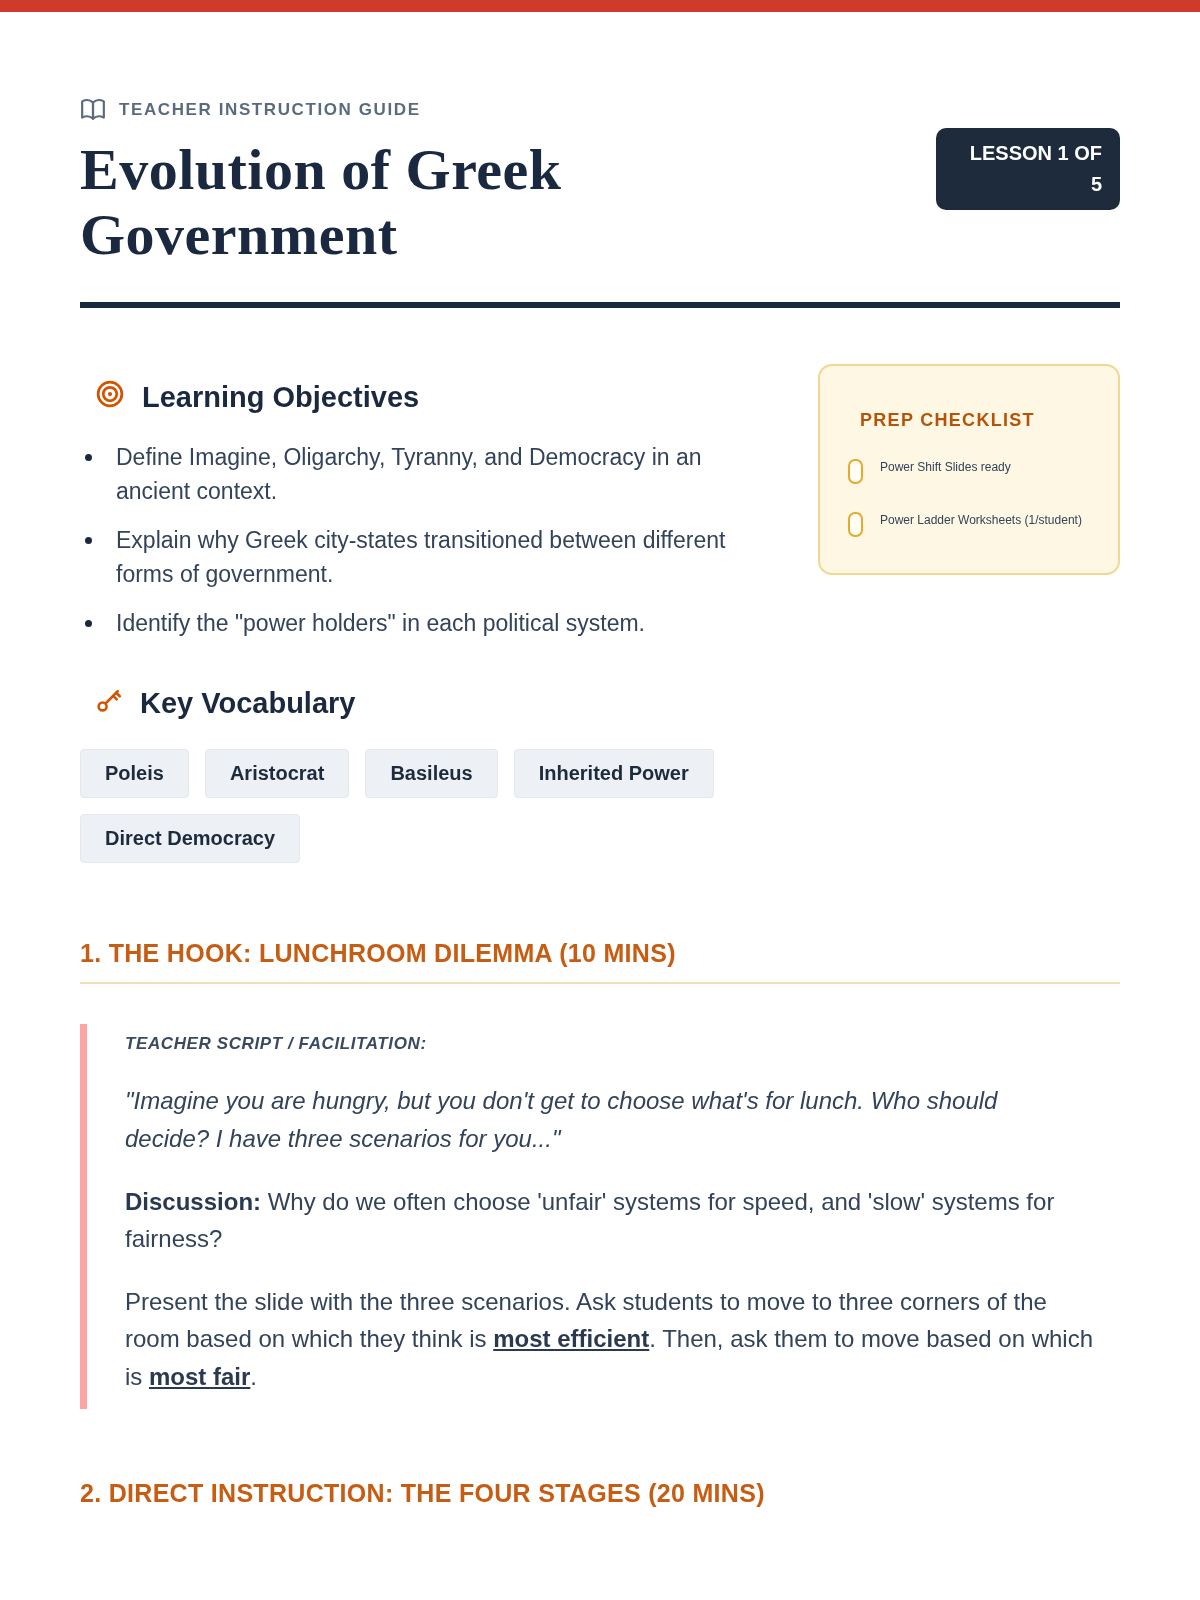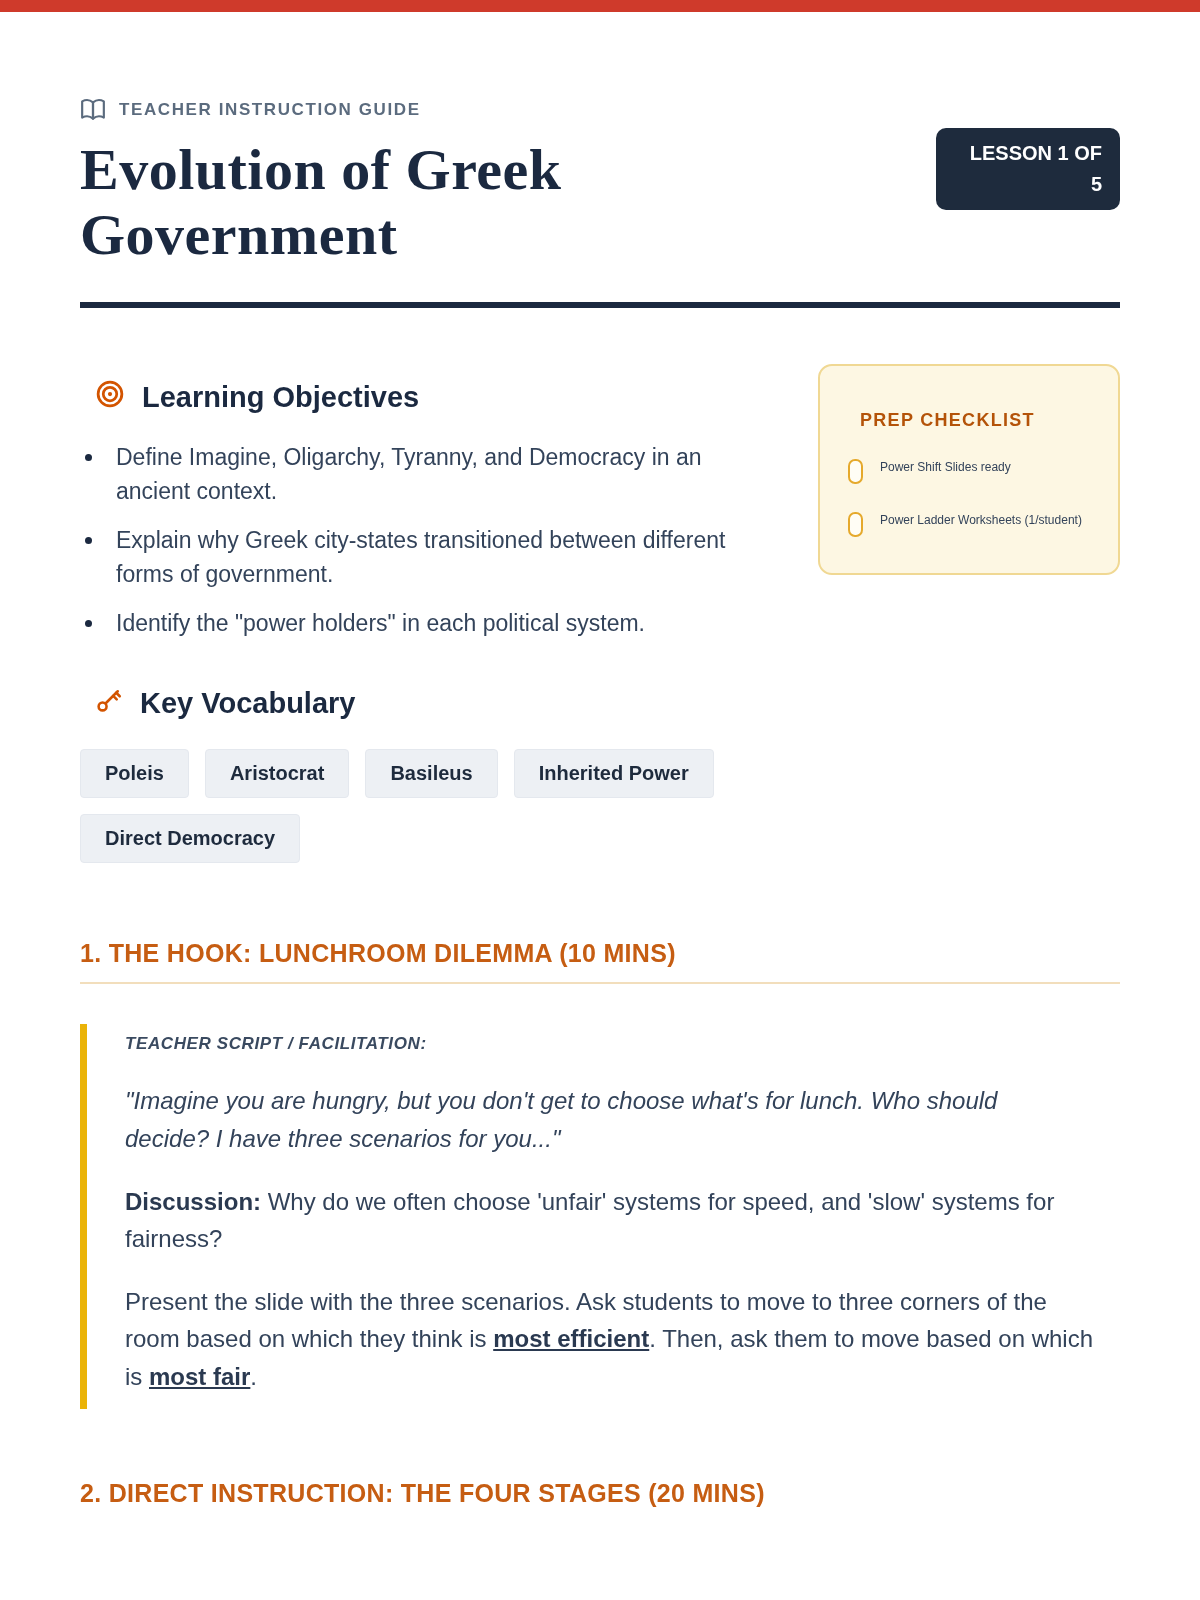--- a/index.html
+++ b/index.html
@@ -53,21 +53,21 @@
   .check-item { display: flex; gap: 17px; align-items: flex-start;
     margin-top: 28px; font-size: 12px; line-height: 1.35; color: #33435a; }
   .checkbox { flex: 0 0 auto; width: 15px; height: 25px;
     border: 2.5px solid #e5a92c; border-radius: 7px; background: #fffdf5; }
 
   
   .section-heading { margin: 76px 0 0; color: #c65d12; font-size: 25px;
     font-weight: 800; letter-spacing: 0.3px; }
   .section-hr { border: 0; border-top: 2px solid #f2debc; margin: 14px 0 0; }
 
-  .script-block { margin-top: 40px; border-left: 7px solid #eab308; padding: 10px 0 14px 38px; }
+  .script-block { margin-top: 40px; border-left: 7px solid #fca5a5; padding: 10px 0 14px 38px; }
   .script-label { font-size: 17px; font-weight: 700; font-style: italic;
     color: #3a4a60; letter-spacing: 0.6px; margin: 0; }
   .quote { font-style: italic; font-size: 24px; line-height: 1.55; margin: 28px 0 0; max-width: 960px; }
   .para { font-size: 24px; line-height: 1.55; margin: 26px 0 0; max-width: 970px; }
   .bu { font-weight: 700; text-decoration: underline; color: #2a3950; }
   .disc-label { font-weight: 700; color: #2a3950; }
 
   .section-heading.second { margin-top: 70px; }
 </style>
 </head>

